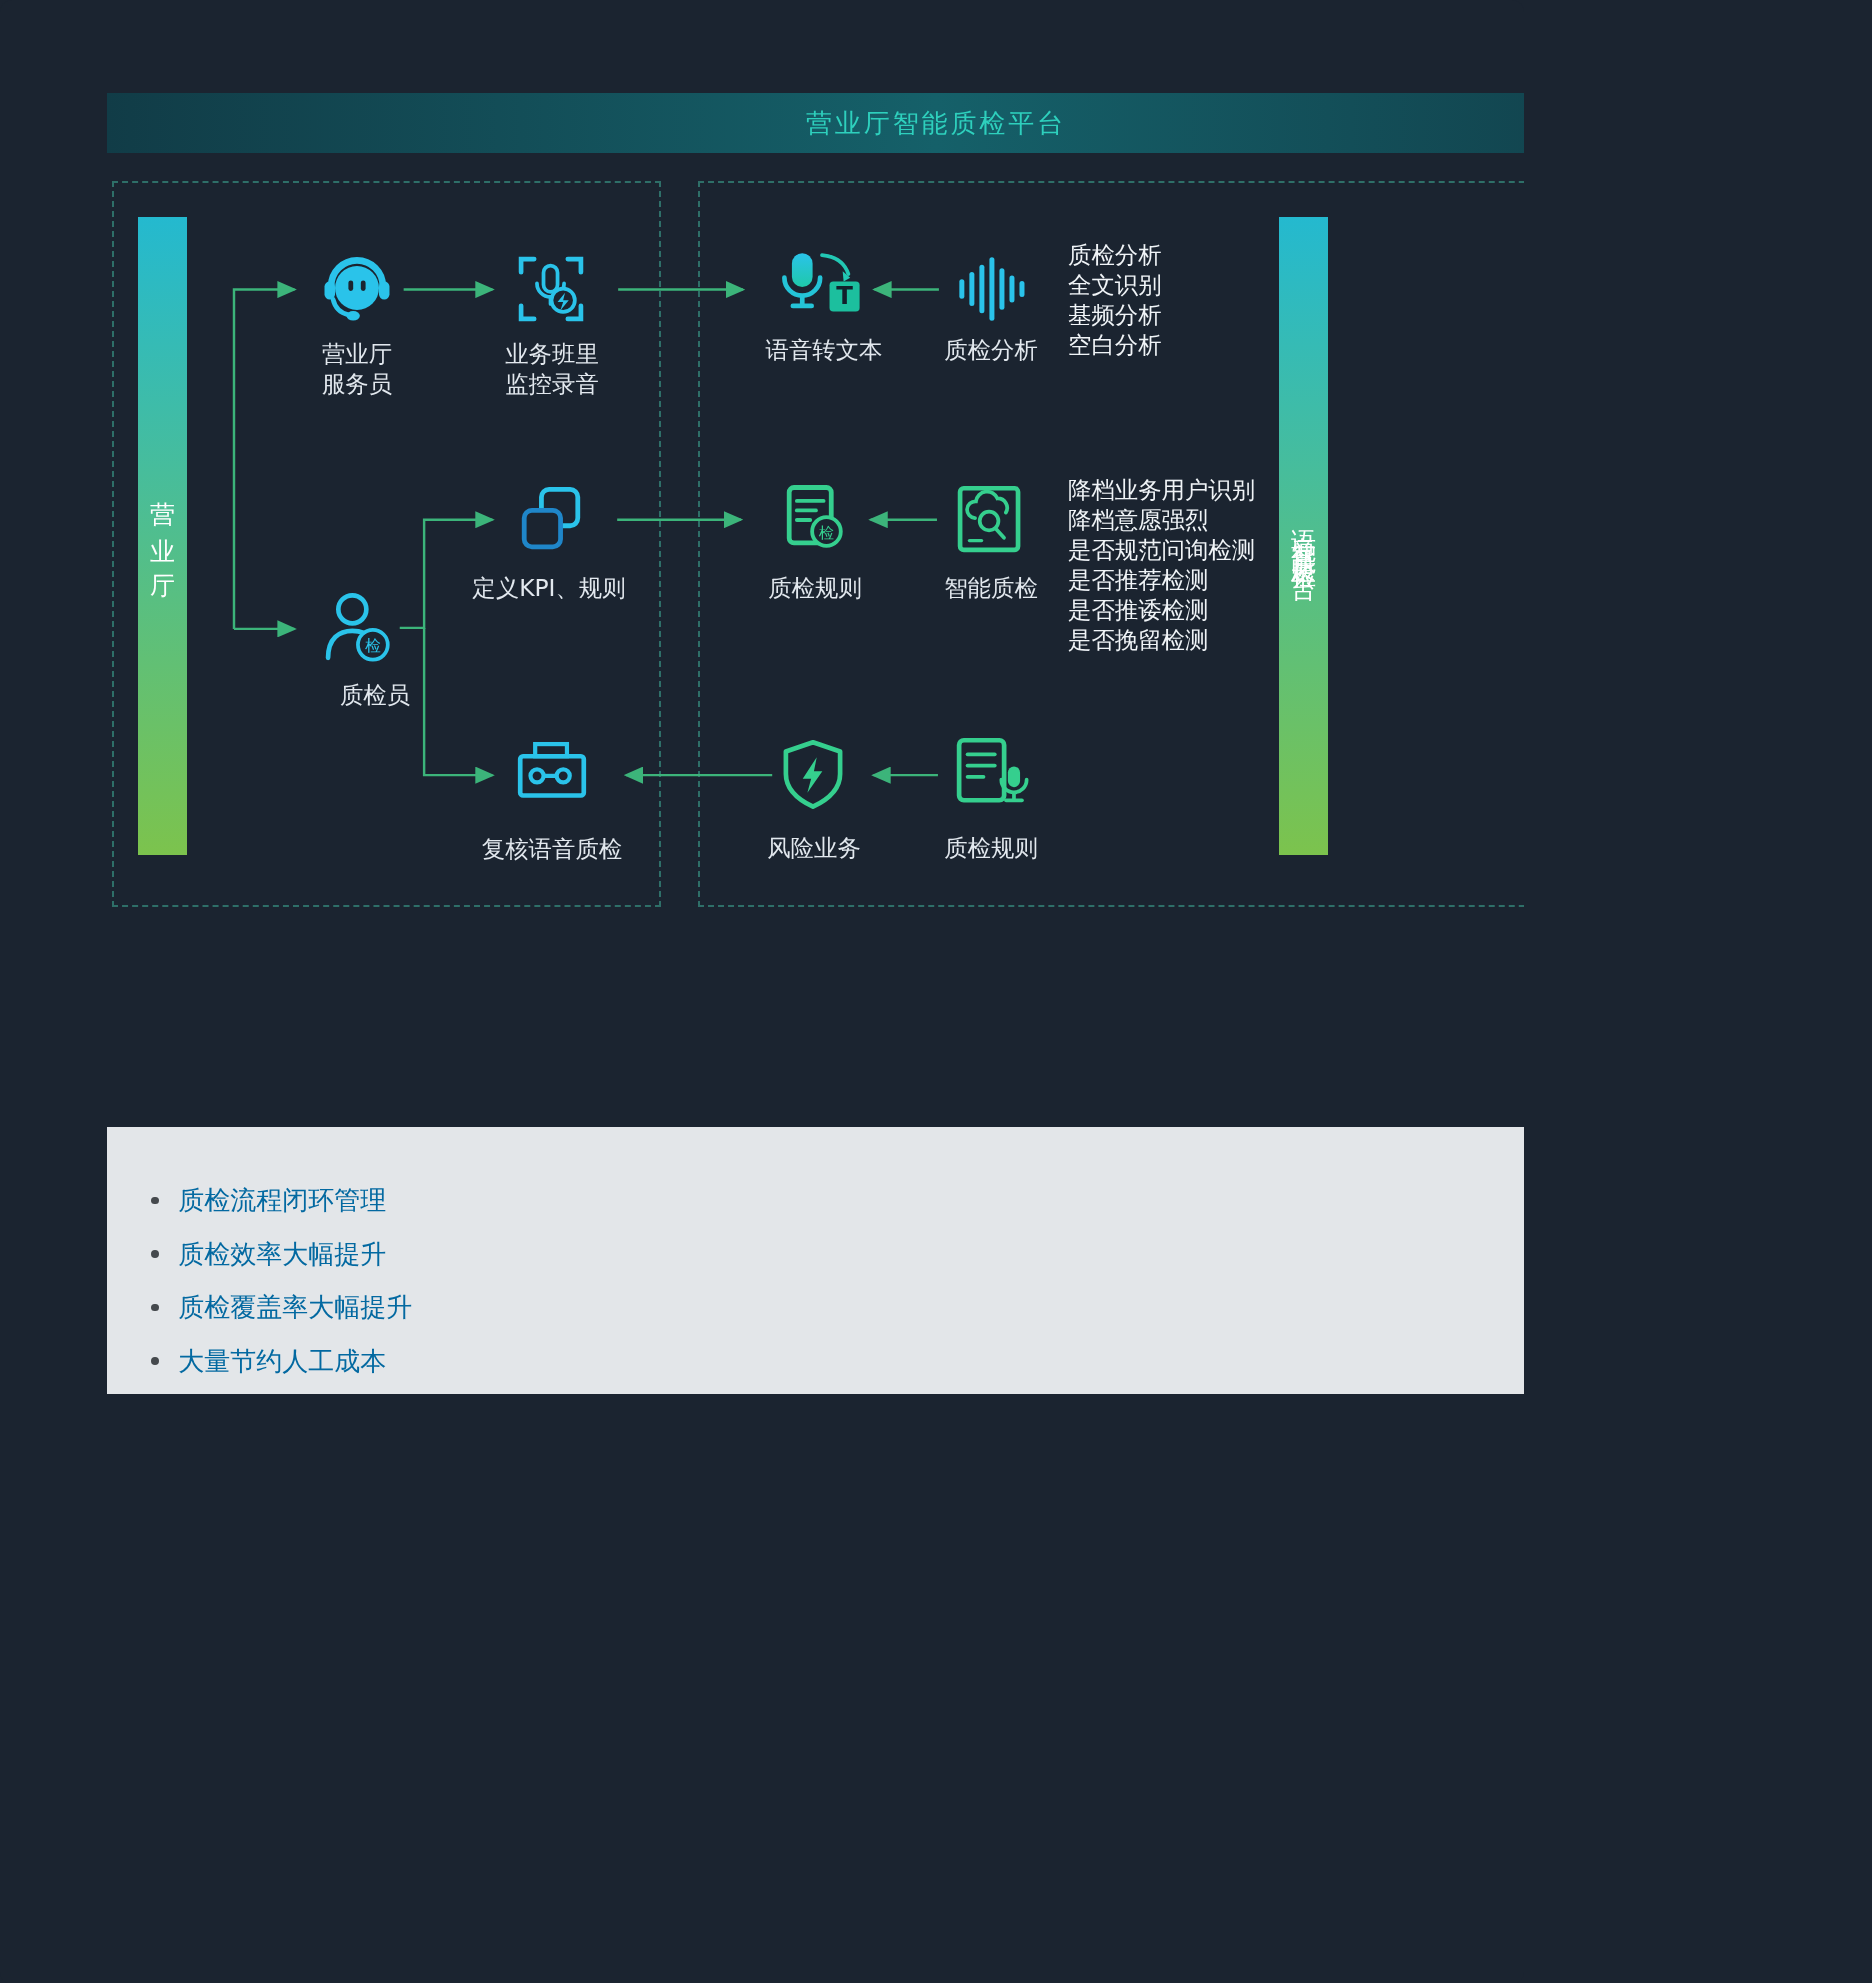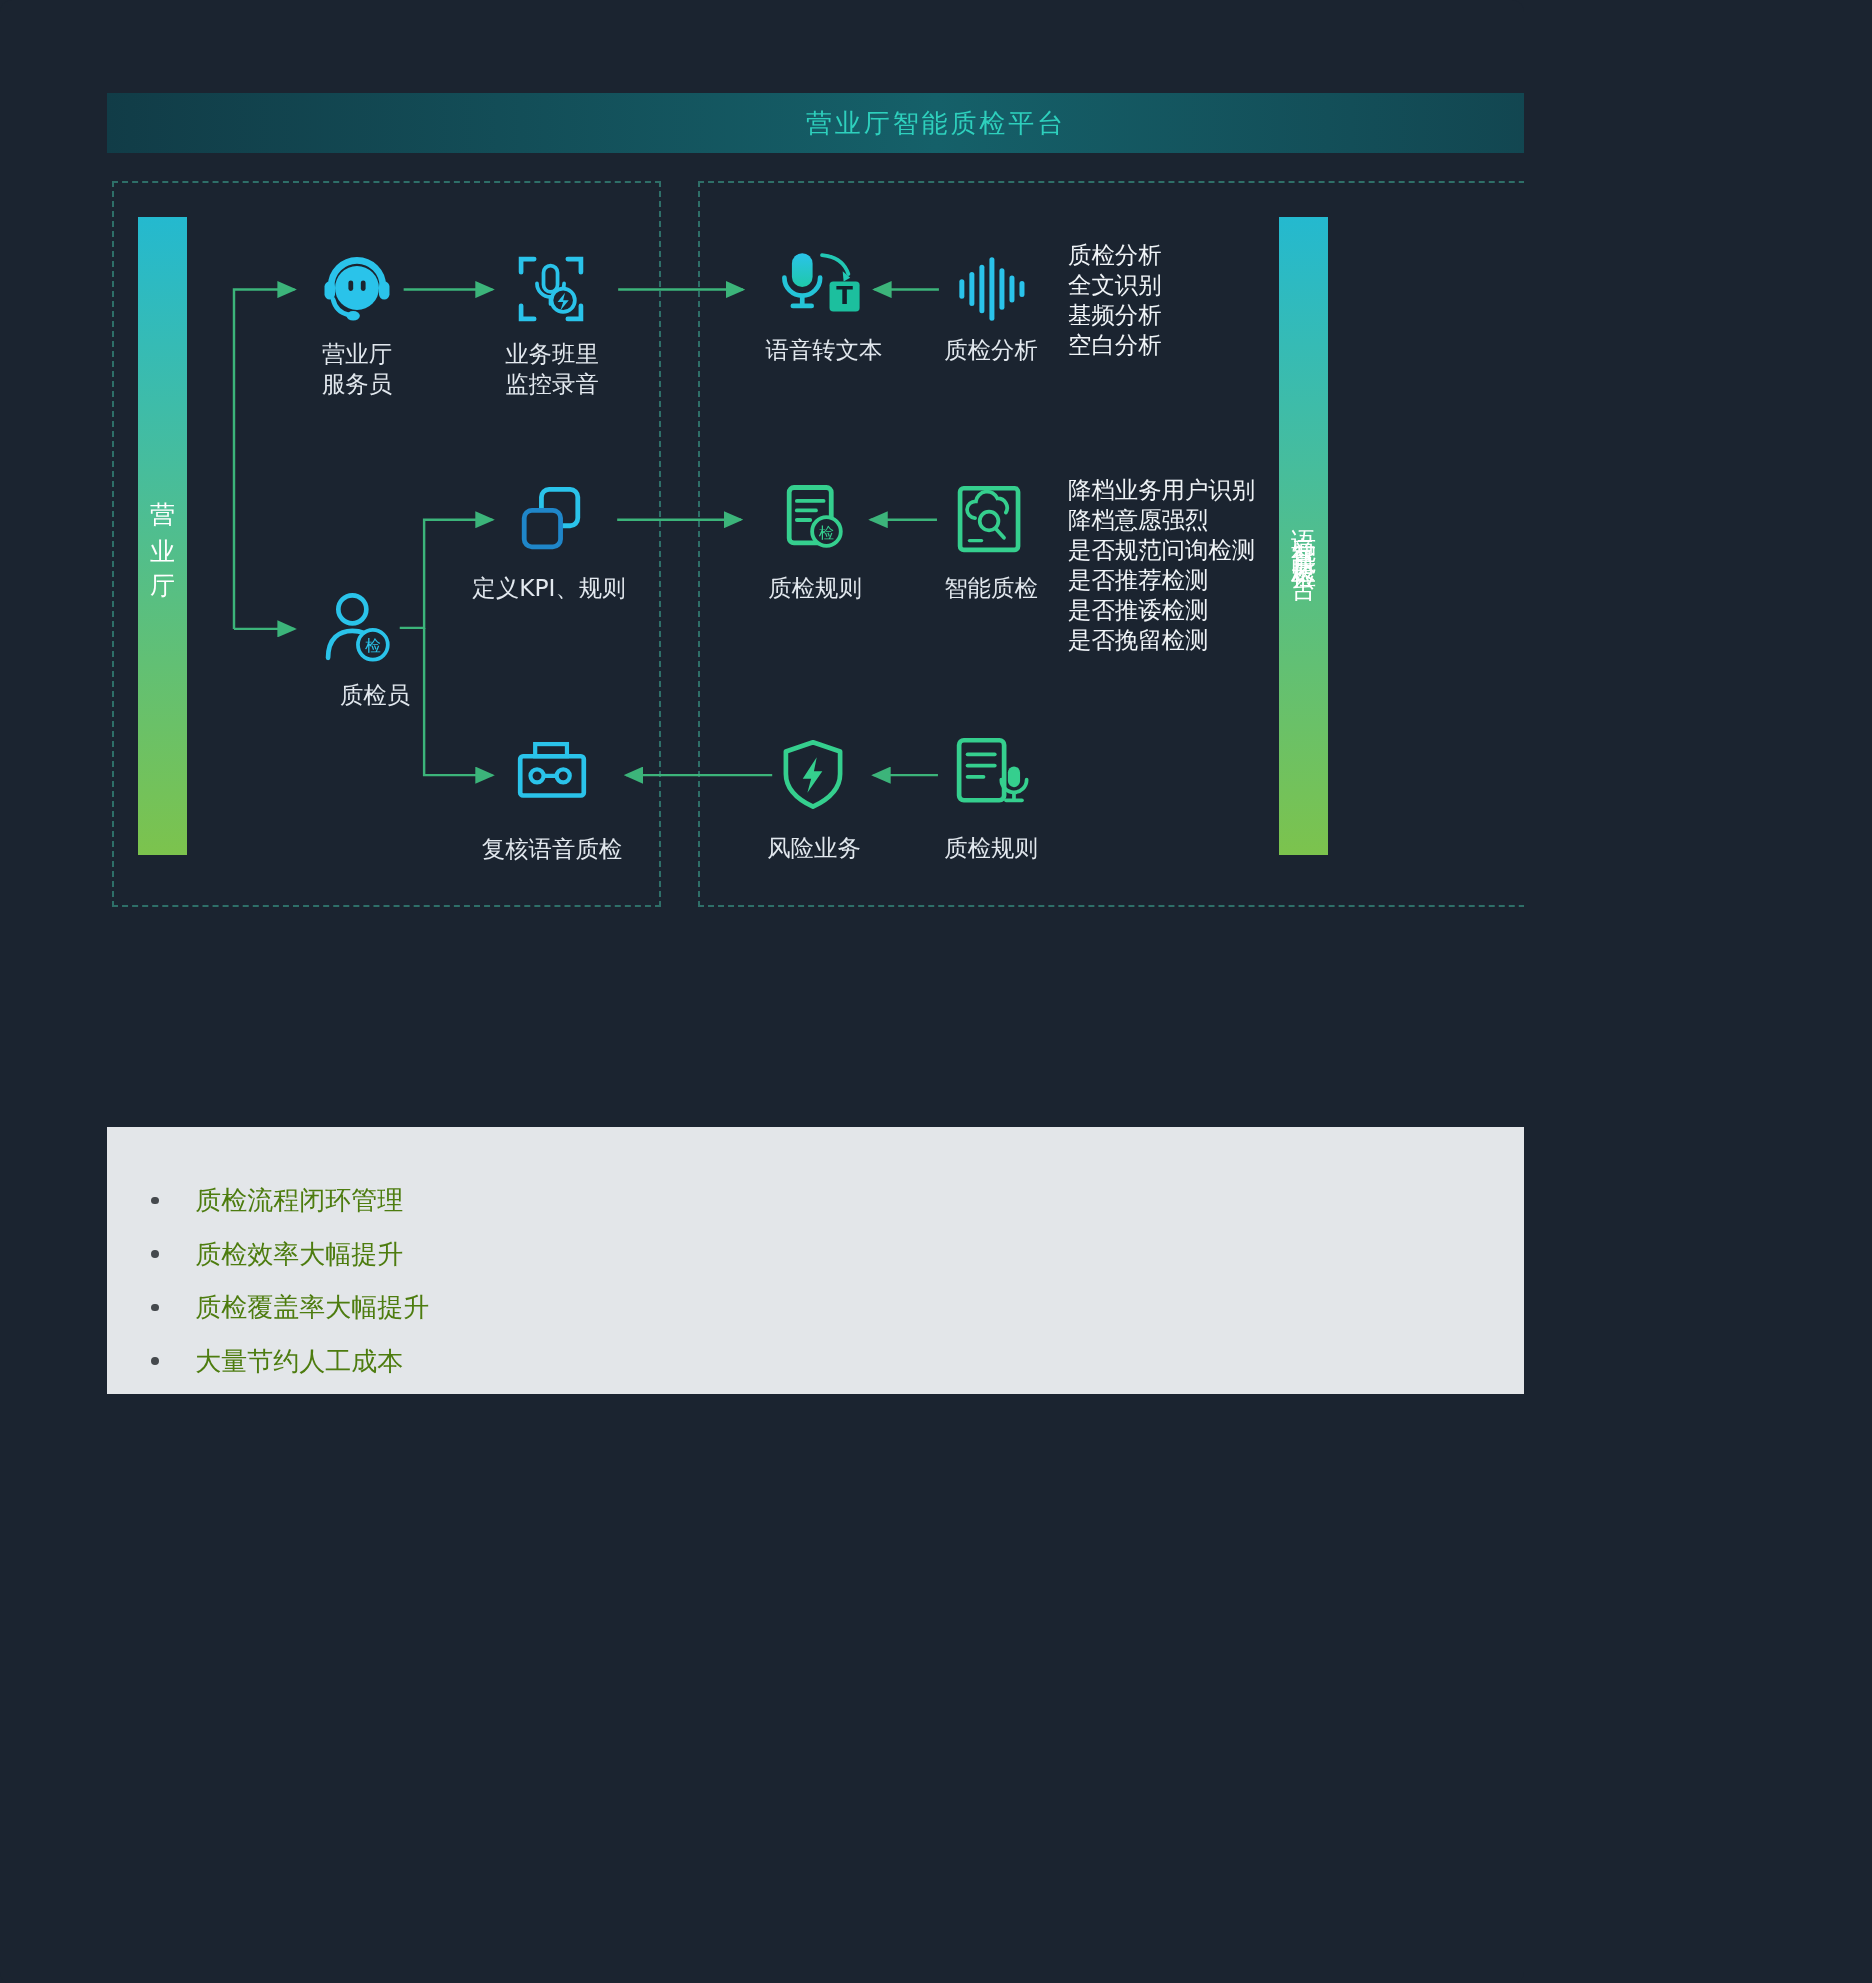--- a/index.html
+++ b/index.html
@@ -90,22 +90,21 @@
     width: 1658px; height: 267px;
     background: #e3e6e9;
   }
   .bullet-col { position: absolute; top: 56px; }
   .bullet-col-left  { left: 44px; }
   .bullet-col-right { left: 538px; }
   .bullet-row {
     display: flex; align-items: center;
     margin-bottom: 18.5px;
     font-size: 26px;
-    color: #4d7c0f;
-    gap: 17px;
+    color: #0369a1;
   }
   .dot {
     width: 7.8px; height: 7.8px; border-radius: 50%;
     background: #45494d;
     margin-right: 19.5px;
     flex: 0 0 auto;
   }
 </style>
 </head>
 <body>

